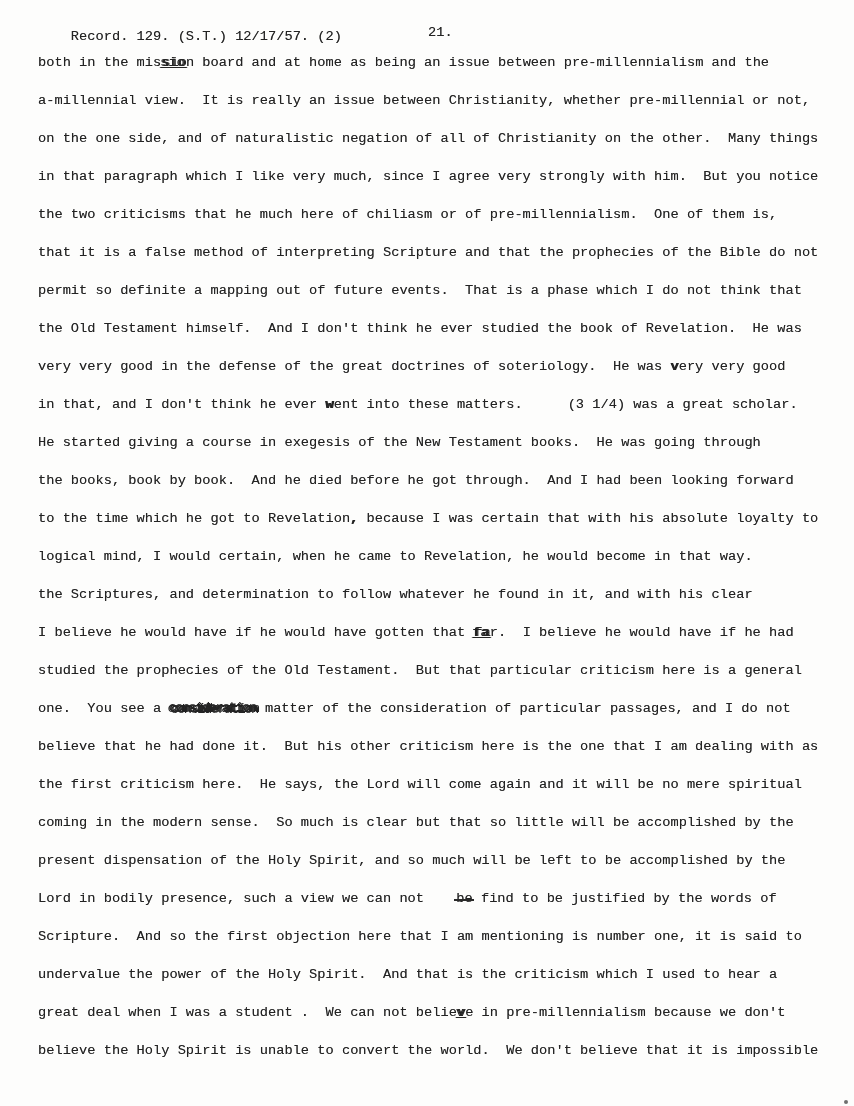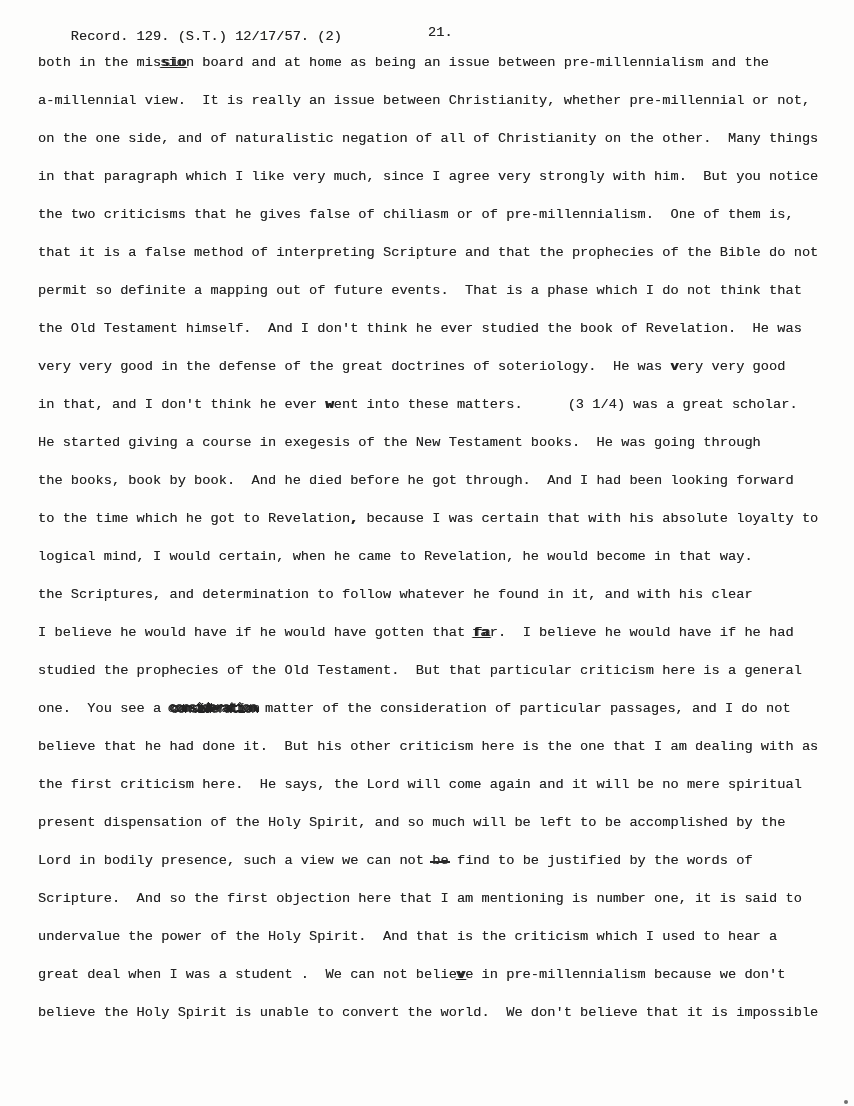--- a/index.html
+++ b/index.html
@@ -40,20 +40,21 @@
   }
   .line {
     height: 38px;
     line-height: 38px;
     font-size: 13.7px;
     white-space: pre;
     text-shadow: 0 0 0.5px rgba(0,0,0,0.45);
   }
   .seg-strike {
     position: relative;
+    margin-left: 24px;
   }
   .seg-strike::after {
     content: "";
     position: absolute;
     left: -2px;
     right: -1px;
     top: 50%;
     height: 2px;
     background: #2a2a2a;
   }
@@ -90,36 +91,37 @@
   <div class="doc-header">
     <span>Record. 129. (S.T.) 12/17/57. (2)</span>
     <span class="page-number">21.</span>
   </div>
 
   <div class="doc-body">
       <div class="line"><span>both in the mis</span><span class="seg-over">sio</span><span>n board and at home as being an issue between pre-millennialism and the</span></div>
       <div class="line"><span>a-millennial view.  It is really an issue between Christianity, whether pre-millennial or not,</span></div>
       <div class="line"><span>on the one side, and of naturalistic negation of all of Christianity on the other.  Many things</span></div>
       <div class="line"><span>in that paragraph which I like very much, since I agree very strongly with him.  But you notice</span></div>
-      <div class="line"><span>the two criticisms that he gives false of chiliasm or of pre-millennialism.  One of them is,</span></div>
+      <div class="line"><span>the two criticisms that he much here of chiliasm or of pre-millennialism.  One of them is,</span></div>
       <div class="line"><span>that it is a false method of interpreting Scripture and that the prophecies of the Bible do not</span></div>
       <div class="line"><span>permit so definite a mapping out of future events.  That is a phase which I do not think that</span></div>
       <div class="line"><span>the Old Testament himself.  And I don't think he ever studied the book of Revelation.  He was</span></div>
       <div class="line"><span>very very good in the defense of the great doctrines of soteriology.  He was </span><span class="seg-bold">v</span><span>ery very good</span></div>
       <div class="line"><span>in that, and I don't think he ever </span><span class="seg-bold">w</span><span>ent into these matters.</span><span class="seg-gap" style="width: 45px;"></span><span>(3 1/4) was a great scholar.</span></div>
       <div class="line"><span>He started giving a course in exegesis of the New Testament books.  He was going through</span></div>
       <div class="line"><span>the books, book by book.  And he died before he got through.  And I had been looking forward</span></div>
       <div class="line"><span>to the time which he got to Revelation</span><span class="seg-bold">,</span><span> because I was certain that with his absolute loyalty to</span></div>
       <div class="line"><span>logical mind, I would certain, when he came to Revelation, he would become in that way.</span></div>
       <div class="line"><span>the Scriptures, and determination to follow whatever he found in it, and with his clear</span></div>
       <div class="line"><span>I believe he would have if he would have gotten that </span><span class="seg-over">fa</span><span>r.  I believe he would have if he had</span></div>
       <div class="line"><span>studied the prophecies of the Old Testament.  But that particular criticism here is a general</span></div>
       <div class="line"><span>one.  You see a </span><span class="seg-jumble">consideration</span><span> matter of the consideration of particular passages, and I do not</span></div>
       <div class="line"><span>believe that he had done it.  But his other criticism here is the one that I am dealing with as</span></div>
       <div class="line"><span>the first criticism here.  He says, the Lord will come again and it will be no mere spiritual</span></div>
+      <div class="line"><span>coming in the modern sense.  So much is clear but that so little will be accomplished by the</span></div>
       <div class="line"><span>present dispensation of the Holy Spirit, and so much will be left to be accomplished by the</span></div>
       <div class="line"><span>Lord in bodily presence, such a view we can not </span><span class="seg-strike">be</span><span> find to be justified by the words of</span></div>
       <div class="line"><span>Scripture.  And so the first objection here that I am mentioning is number one, it is said to</span></div>
       <div class="line"><span>undervalue the power of the Holy Spirit.  And that is the criticism which I used to hear a</span></div>
       <div class="line"><span>great deal when I was a student .  We can not belie</span><span class="seg-over">v</span><span>e in pre-millennialism because we don't</span></div>
       <div class="line"><span>believe the Holy Spirit is unable to convert the world.  We don't believe that it is impossible</span></div>
     </div>
 
   <div class="scan-speck"></div>
 </div>

